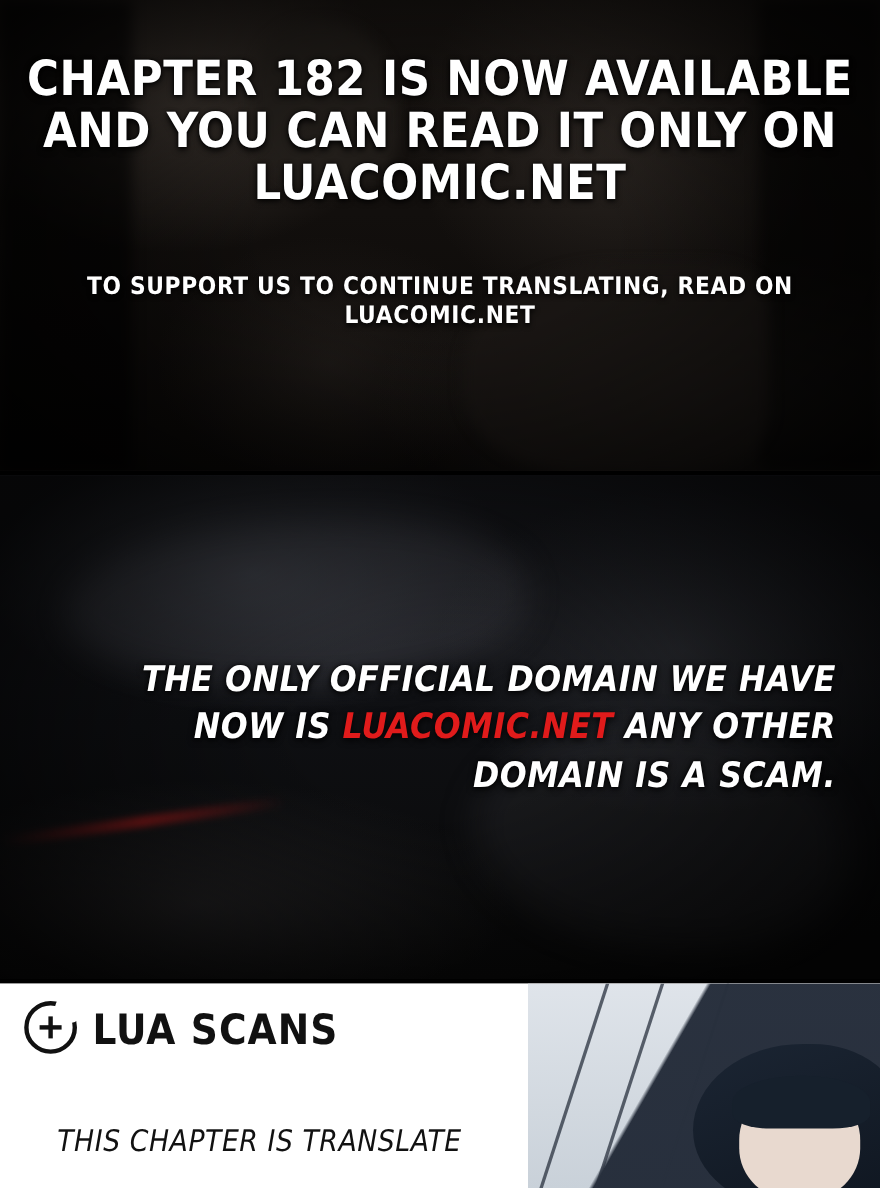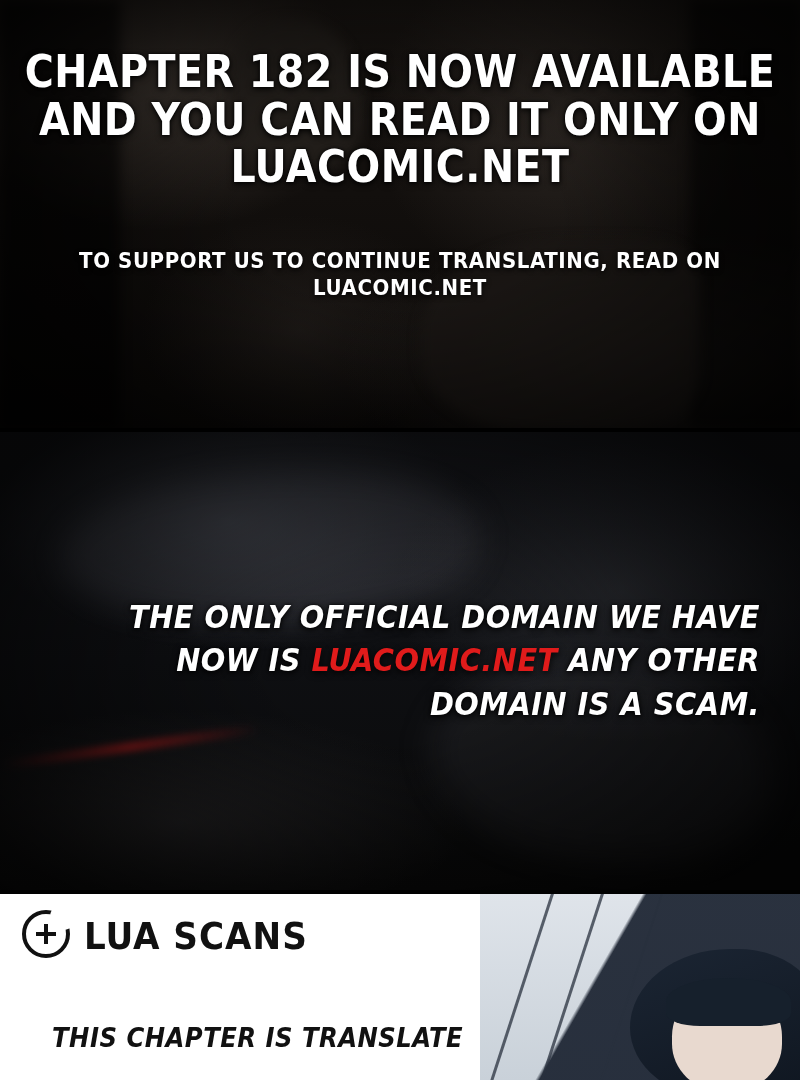--- a/index.html
+++ b/index.html
@@ -240,21 +240,21 @@
     font-size: 38px;
     font-weight: 700;
     color: #111111;
     letter-spacing: 1px;
   }
   .credit-line {
     position: absolute;
     left: 52px;
     top: 128px;
     font-size: 27px;
-    font-weight: 700;
+    font-weight: 400;
     font-style: italic;
     color: #111111;
     letter-spacing: 0.5px;
     white-space: nowrap;
   }
 </style>
 </head>
 <body>
 
 <div class="page">

